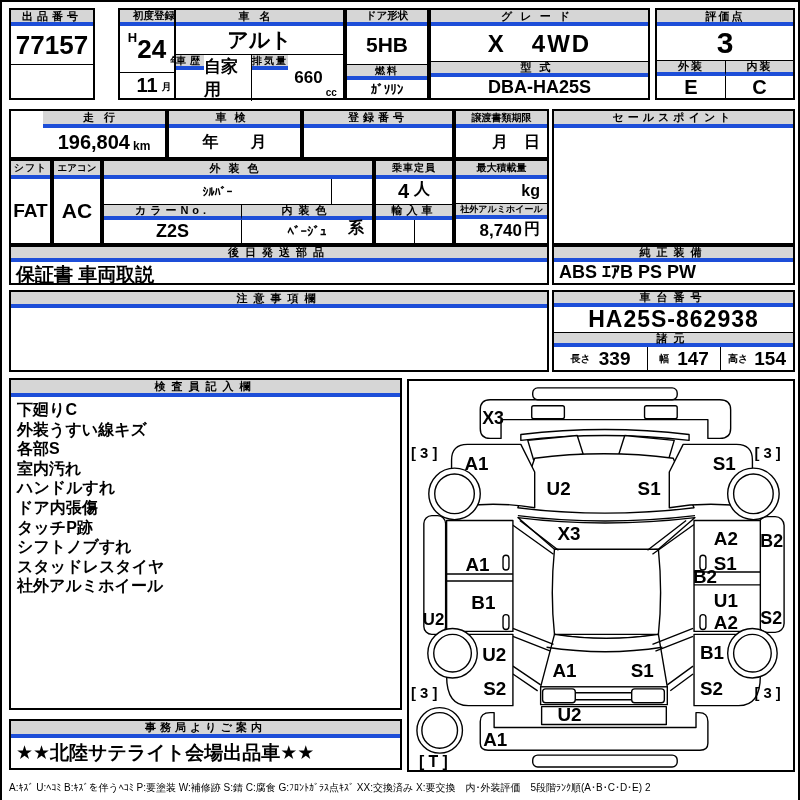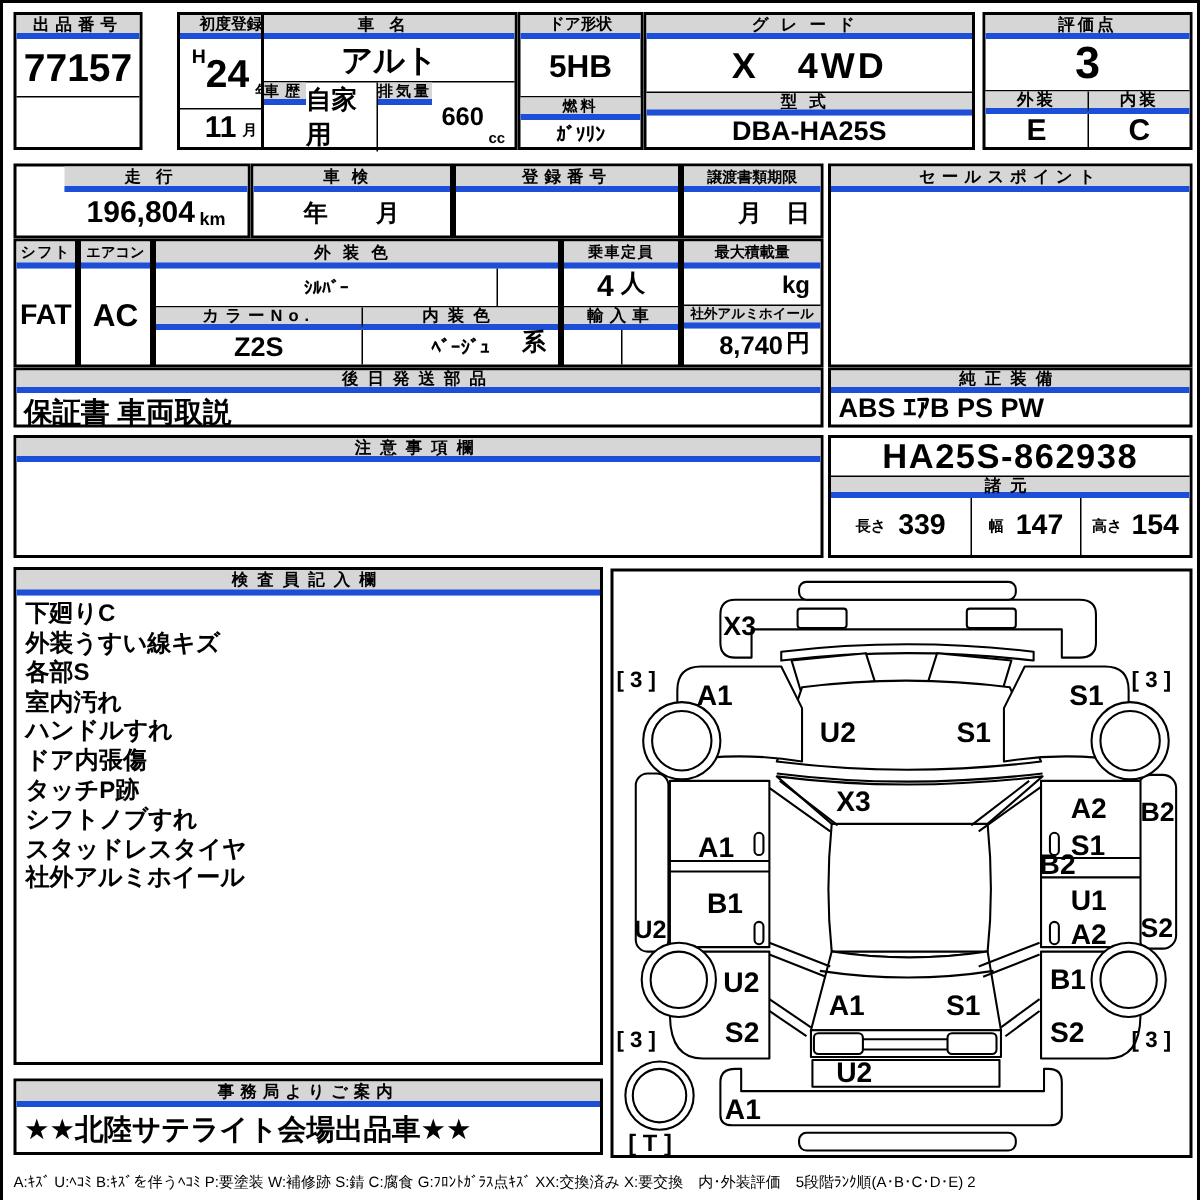--- a/index.html
+++ b/index.html
@@ -185,20 +185,21 @@
     <div class="hdr ls6" style="height:15px;">純正装備</div>
     <div class="val f18 left" style="flex:1;">ABS ｴｱB PS PW</div>
   </div>
 
   <div class="box" style="left:7px;top:288px;width:540px;height:82px;">
     <div class="hdr ls6" style="height:16px;">注意事項欄</div>
     <div class="val left" style="flex:1;align-items:flex-start;"></div>
   </div>
 
   <div class="box" style="left:550px;top:288px;width:243px;height:82px;">
+    <div class="hdr ls6" style="height:15px;">車台番号</div>
     <div class="val f23 bb ls1" style="height:26px;">HA25S-862938</div>
     <div class="hdr ls6" style="height:14px;">諸元</div>
     <div class="row" style="flex:1;">
       <div class="val" style="width:93px;">
         <span class="f10">長さ</span>
           <span class="f19" style="margin-left:8px;">339</span>
       </div>
       <div class="val bl" style="width:73px;">
         <span class="f10">幅</span>
           <span class="f19" style="margin-left:8px;">147</span>

